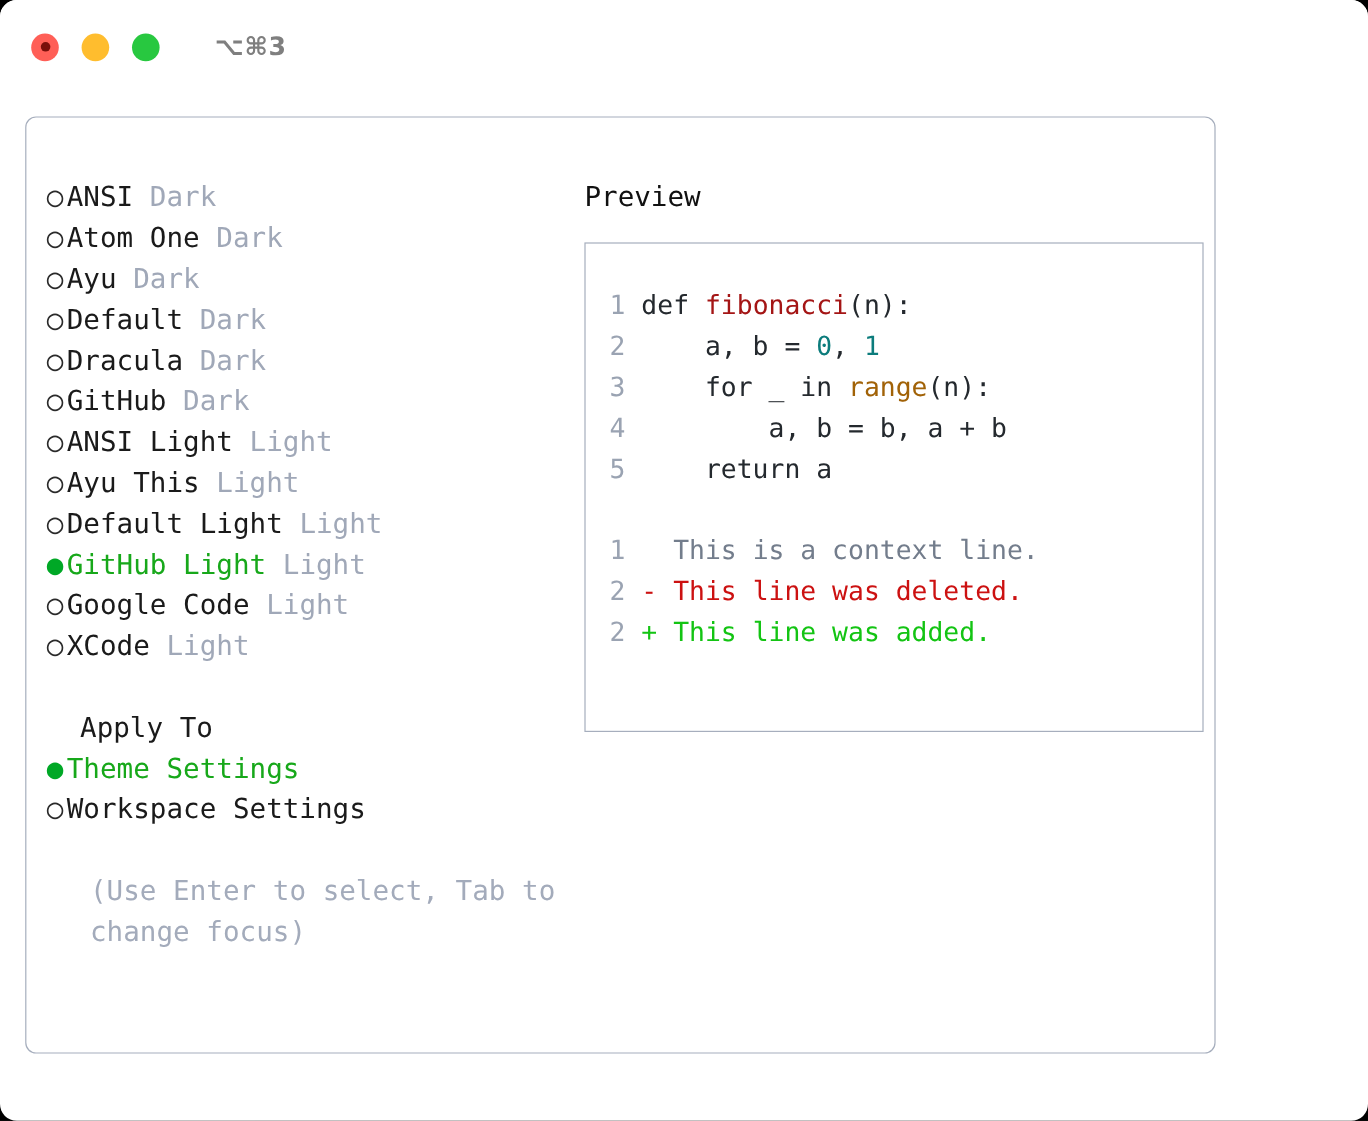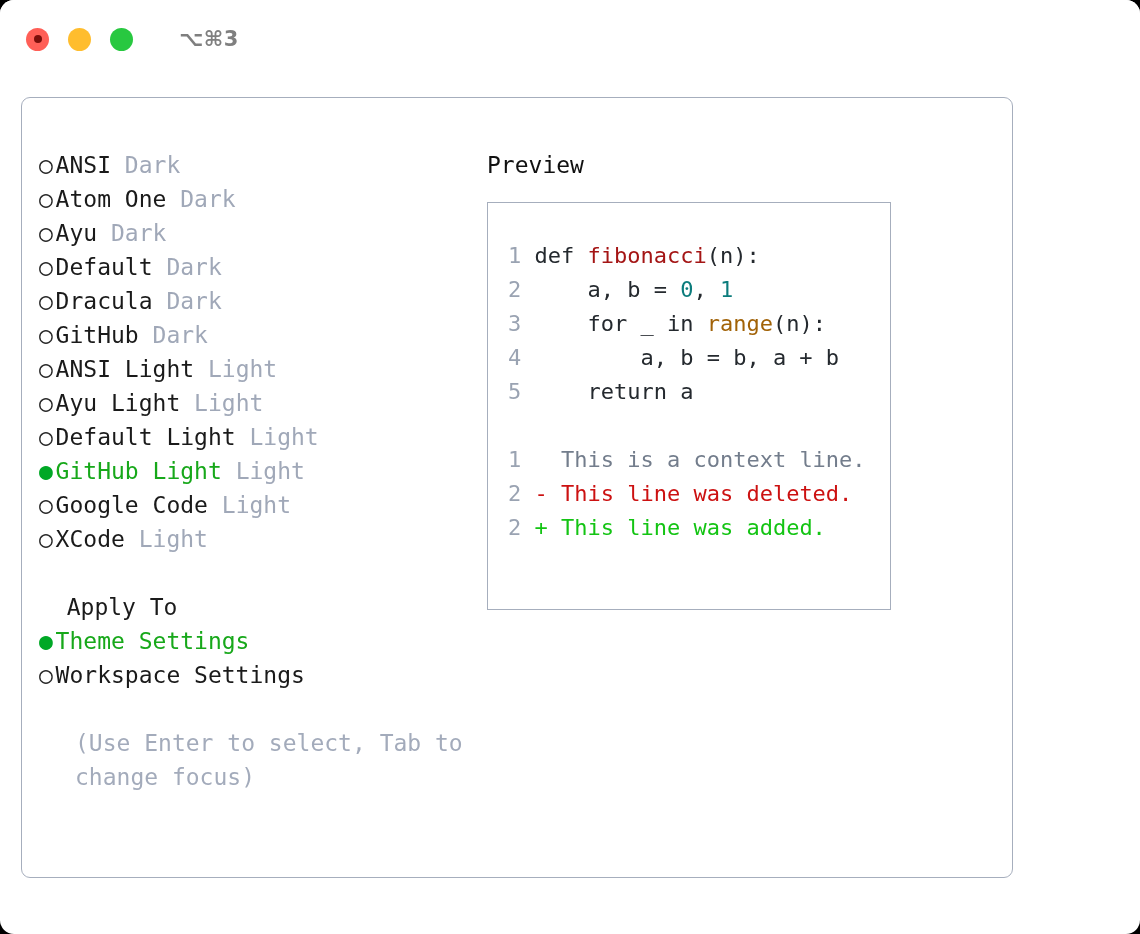--- a/index.html
+++ b/index.html
@@ -144,21 +144,21 @@
     width: 490px;
   }
   .preview-head {
     font-size: 23px;
     line-height: 34px;
     color: #111111;
     font-weight: normal;
   }
   .preview-box {
     margin-top: 20px;
-    width: 404px;
+    width: 516px;
     height: 408px;
     border: 1.4px solid #a6aebd;
     background: #ffffff;
     padding: 36px 0 0 0;
   }
 
   .code-line {
     font-size: 22px;
     line-height: 34px;
     white-space: pre;
@@ -205,21 +205,21 @@
 
 
         <div id="theme-list">
             <div class="opt-row"><span class="bullet">○</span><span class="opt-name">ANSI</span><span> </span><span class="opt-variant">Dark</span></div>
             <div class="opt-row"><span class="bullet">○</span><span class="opt-name">Atom One</span><span> </span><span class="opt-variant">Dark</span></div>
             <div class="opt-row"><span class="bullet">○</span><span class="opt-name">Ayu</span><span> </span><span class="opt-variant">Dark</span></div>
             <div class="opt-row"><span class="bullet">○</span><span class="opt-name">Default</span><span> </span><span class="opt-variant">Dark</span></div>
             <div class="opt-row"><span class="bullet">○</span><span class="opt-name">Dracula</span><span> </span><span class="opt-variant">Dark</span></div>
             <div class="opt-row"><span class="bullet">○</span><span class="opt-name">GitHub</span><span> </span><span class="opt-variant">Dark</span></div>
             <div class="opt-row"><span class="bullet">○</span><span class="opt-name">ANSI Light</span><span> </span><span class="opt-variant">Light</span></div>
-            <div class="opt-row"><span class="bullet">○</span><span class="opt-name">Ayu Light</span><span> </span><span class="opt-variant">Light</span></div>
+            <div class="opt-row"><span class="bullet">○</span><span class="opt-name">Ayu This</span><span> </span><span class="opt-variant">Light</span></div>
             <div class="opt-row"><span class="bullet">○</span><span class="opt-name">Default Light</span><span> </span><span class="opt-variant">Light</span></div>
             <div class="opt-row selected"><span class="bullet sel">●</span><span class="opt-name">GitHub Light</span><span> </span><span class="opt-variant">Light</span></div>
             <div class="opt-row"><span class="bullet">○</span><span class="opt-name">Google Code</span><span> </span><span class="opt-variant">Light</span></div>
             <div class="opt-row"><span class="bullet">○</span><span class="opt-name">XCode</span><span> </span><span class="opt-variant">Light</span></div>
           </div>
 
         <div class="spacer-row"></div>
 
         <div class="section-head-plain">Apply To</div>
 

